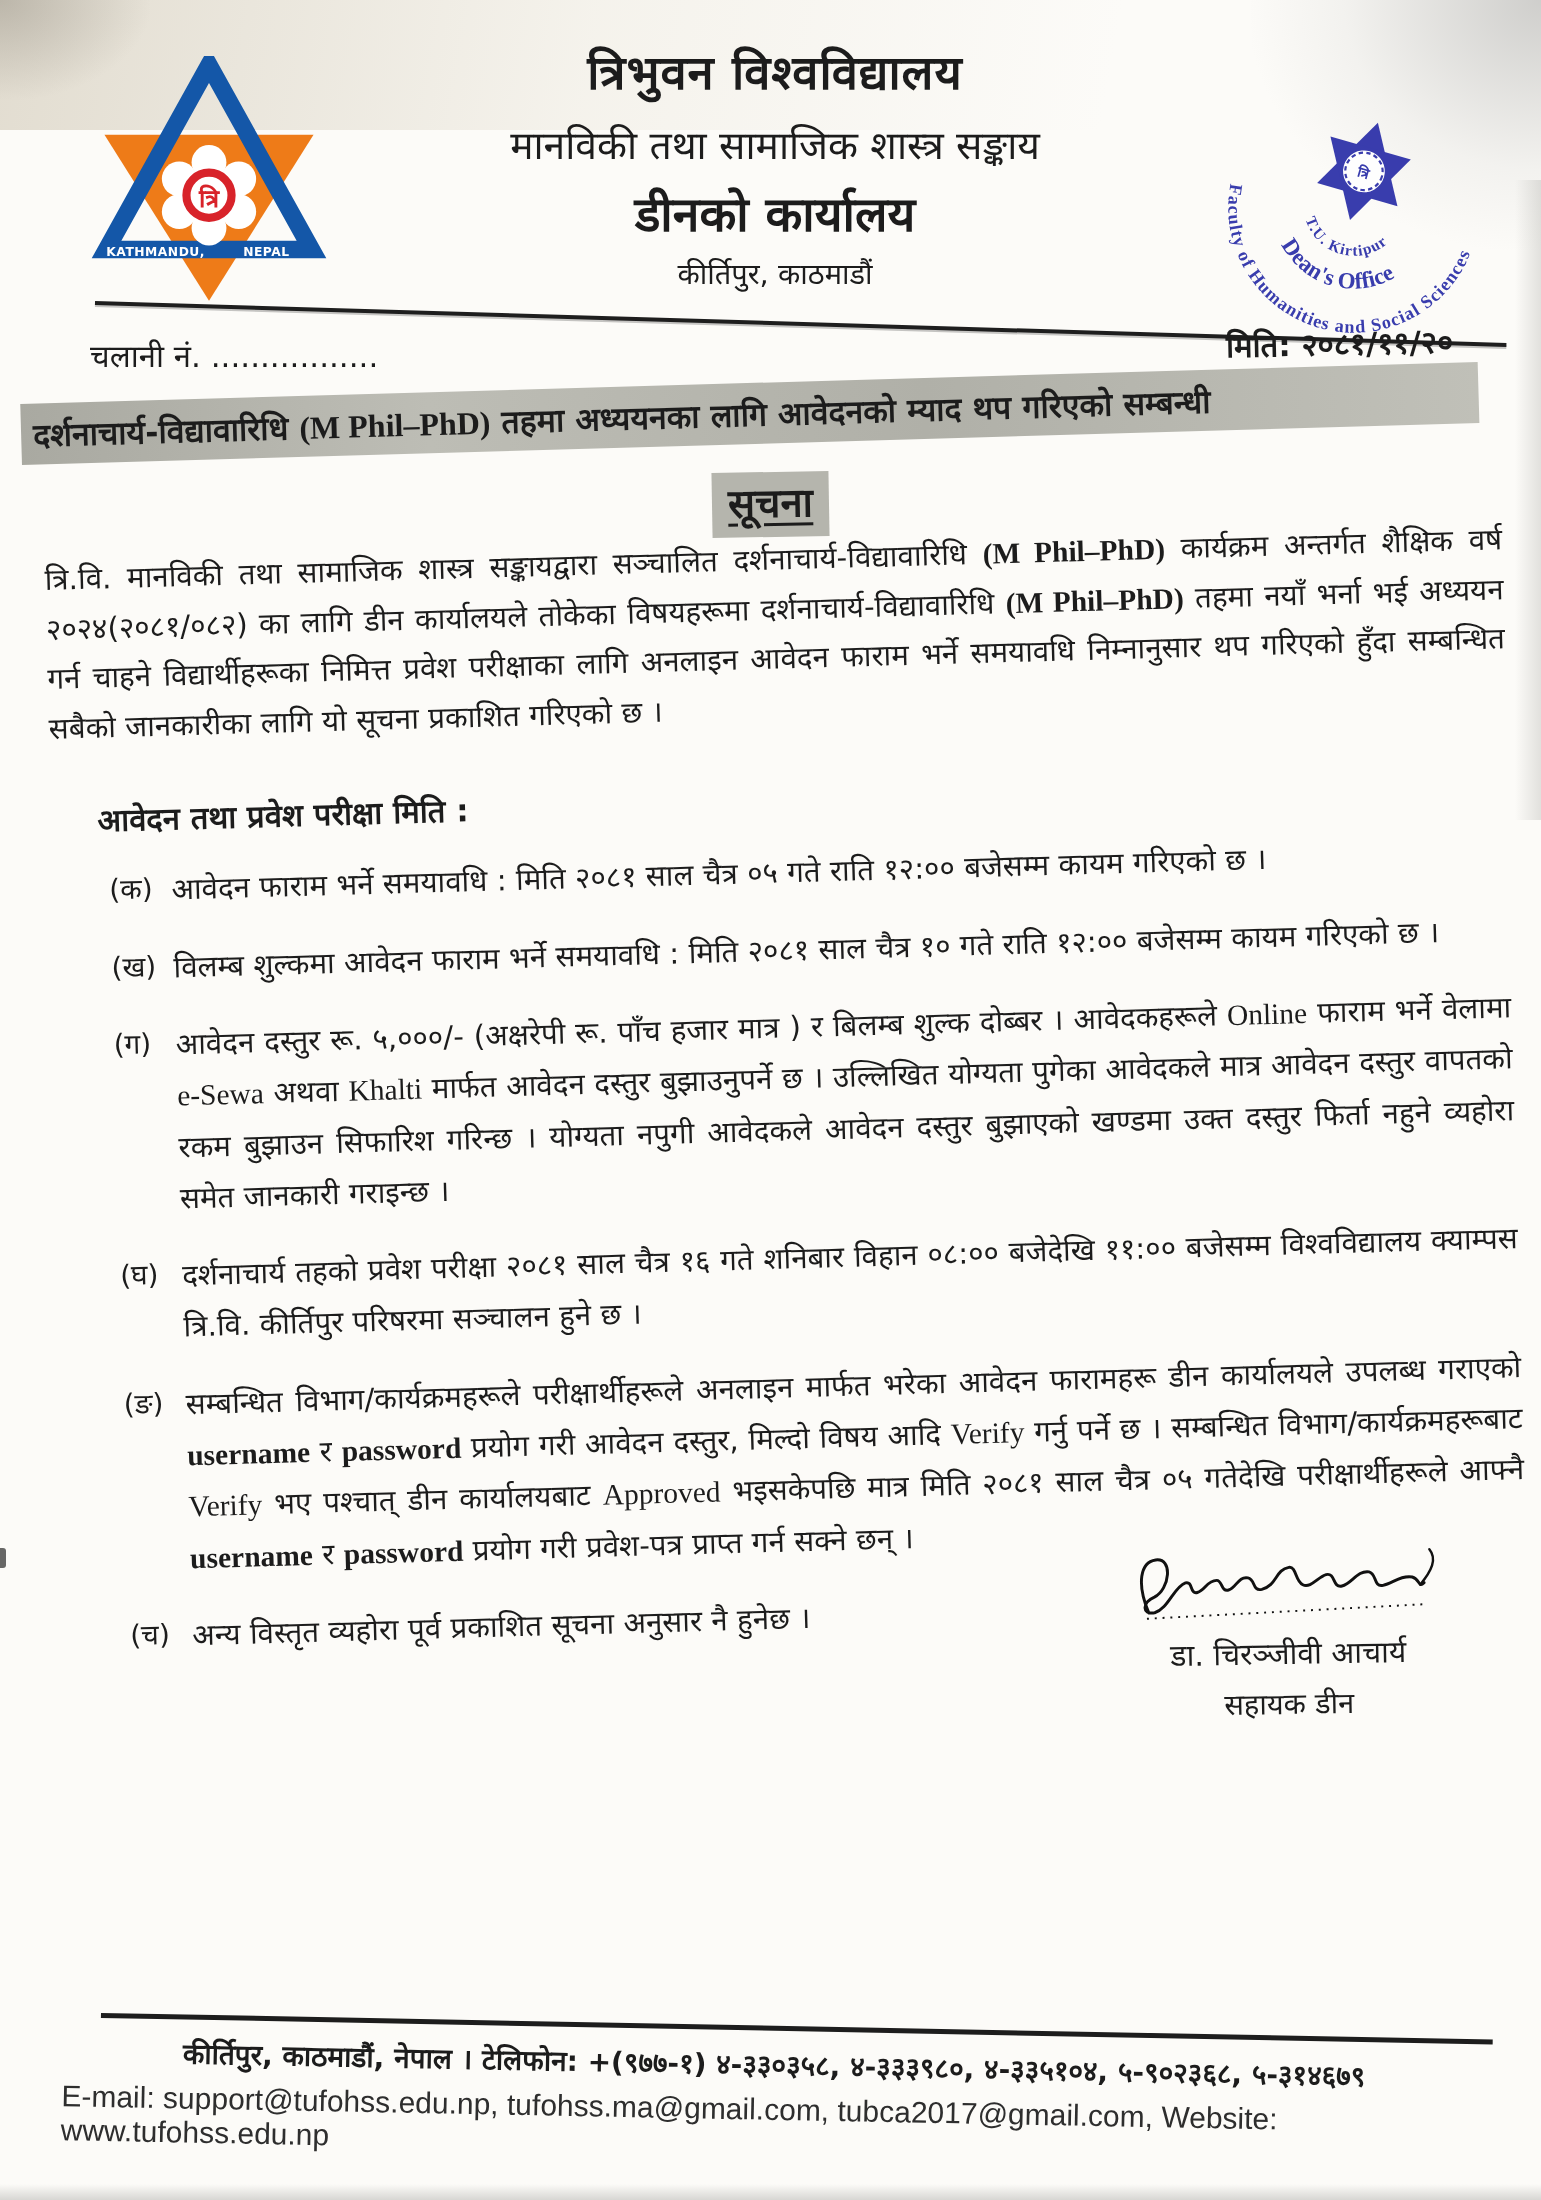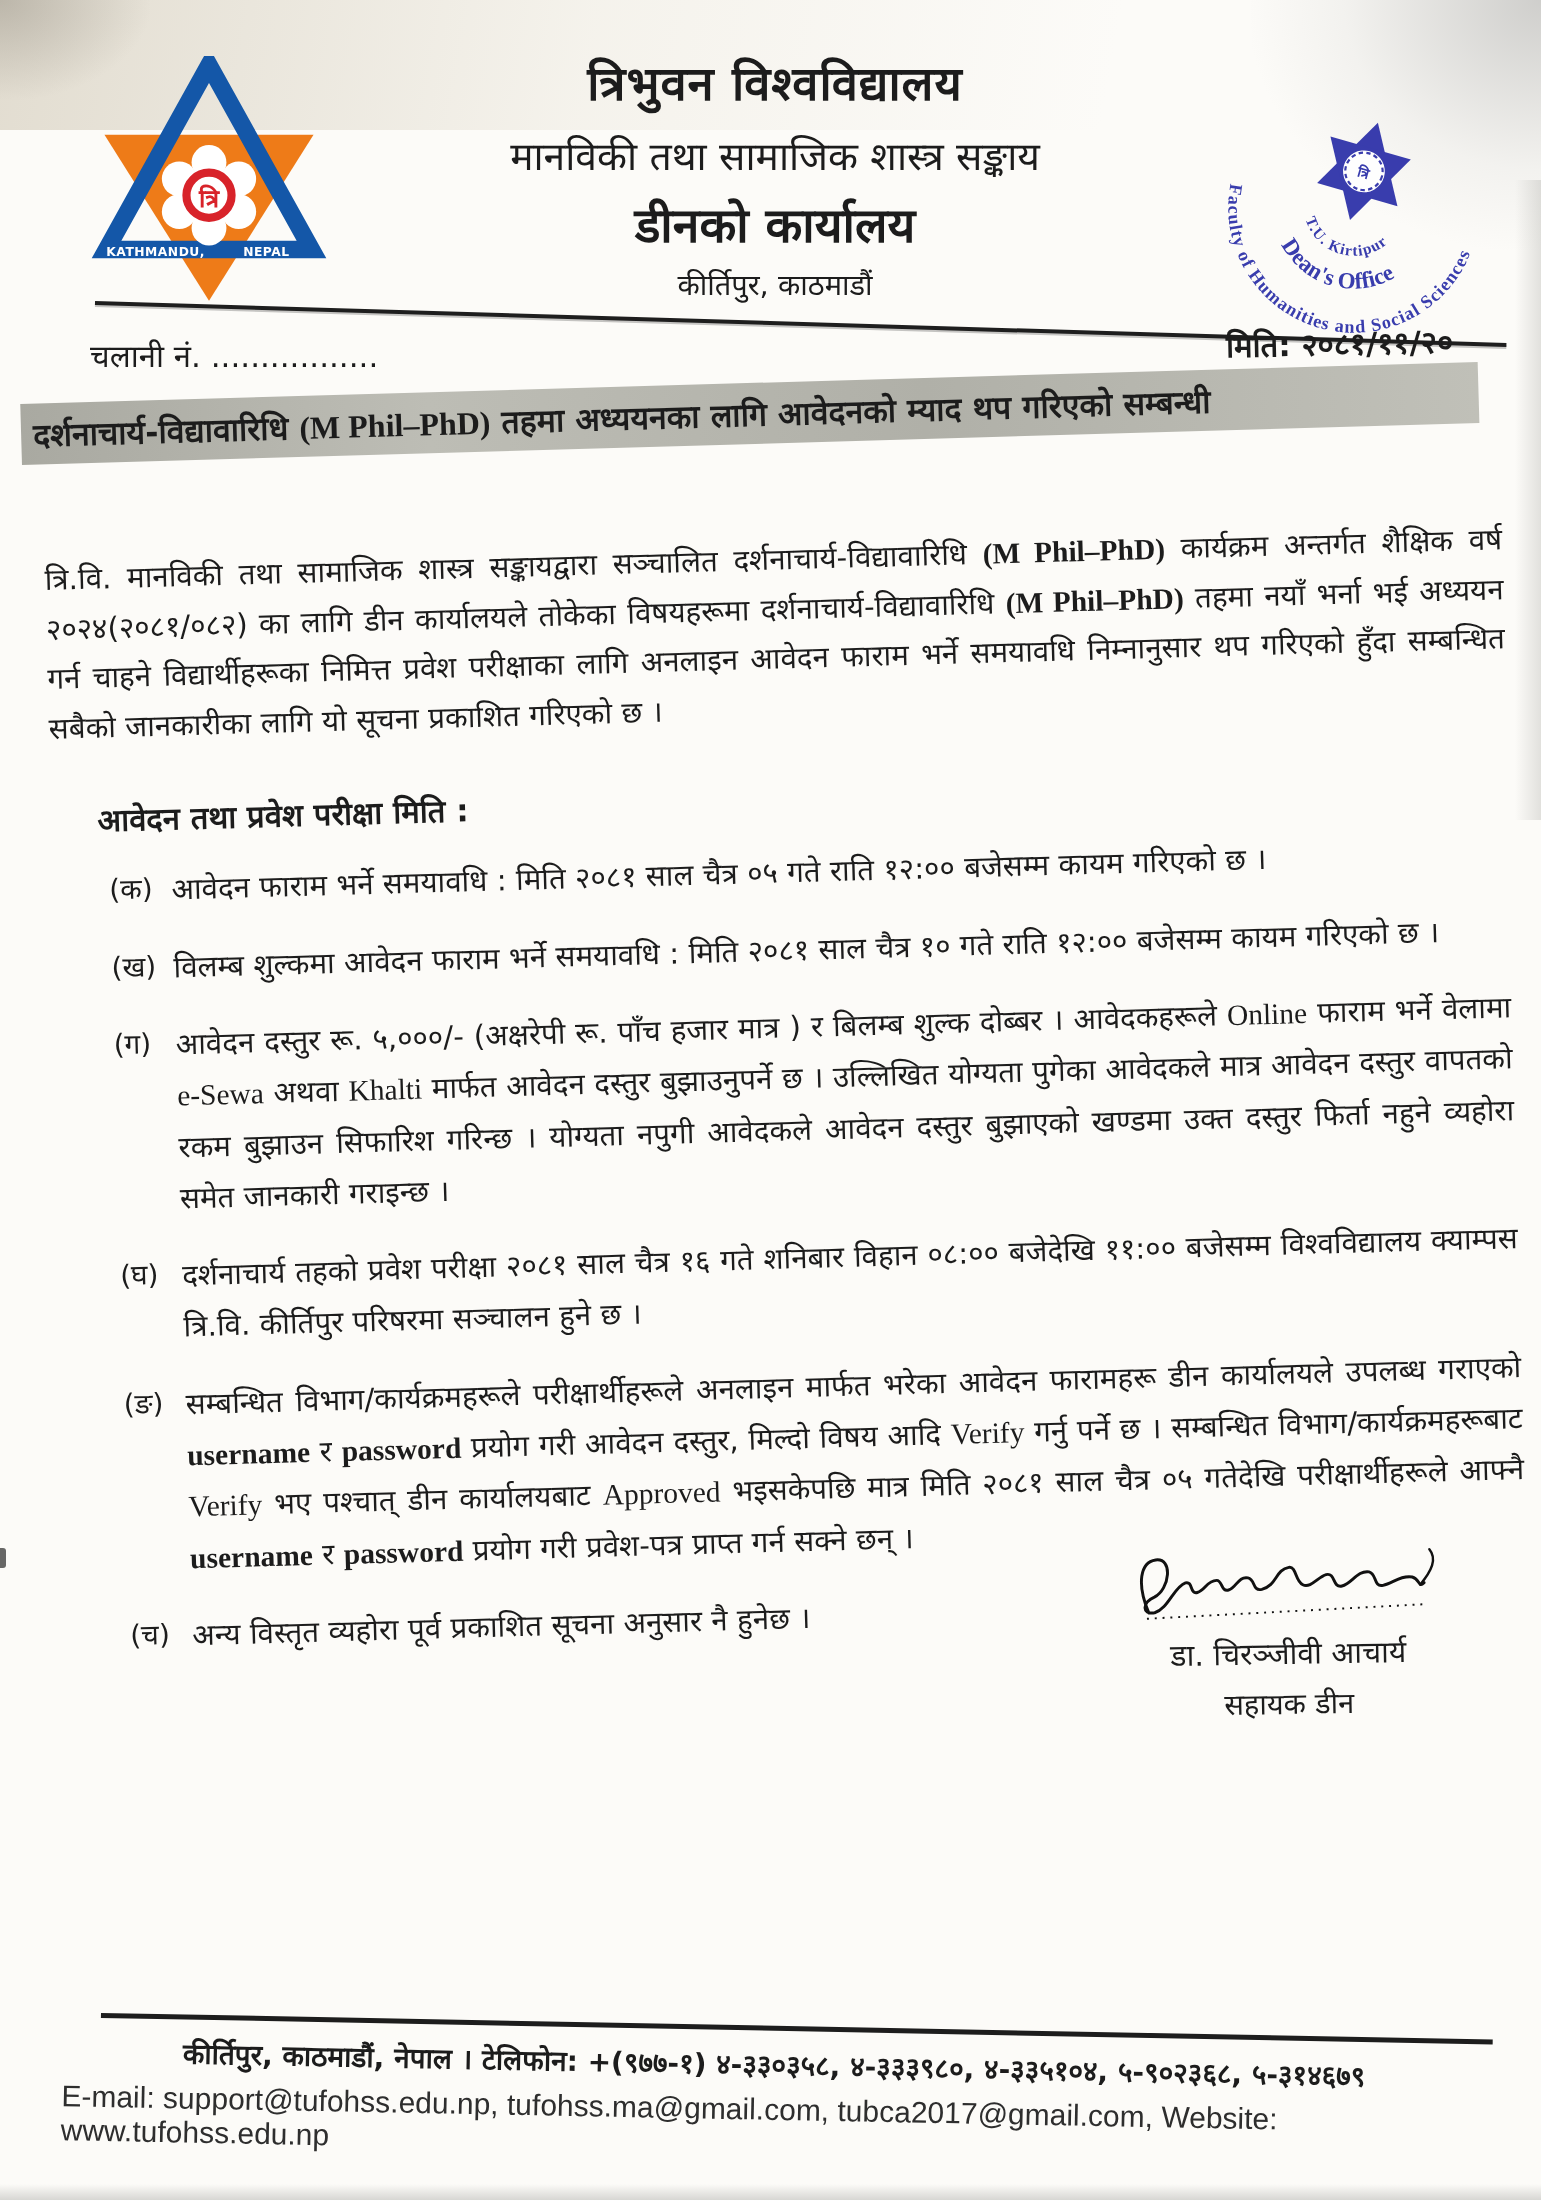--- a/index.html
+++ b/index.html
@@ -30,21 +30,21 @@
   .shade-topright{right:0;top:0;width:290px;height:250px;
     background:radial-gradient(ellipse at top right,rgba(158,158,156,.48),rgba(200,200,197,.18) 48%,transparent 72%);}
   .shade-right{right:0;top:180px;width:26px;height:640px;
     background:linear-gradient(to left,rgba(175,175,170,.35),transparent);}
   .shade-bottom{left:0;bottom:0;width:100%;height:16px;
     background:linear-gradient(to top,rgba(120,120,116,.28),transparent);}
   .speck-left{left:0;top:1548px;width:6px;height:20px;background:rgba(40,40,40,.7);border-radius:0 3px 3px 0;}
 
   
   .logo{position:absolute;left:86px;top:56px;width:246px;height:258px;}
-  .header-text{position:absolute;left:300px;top:50px;width:950px;text-align:center;}
+  .header-text{position:absolute;left:300px;top:39px;width:950px;text-align:center;}
   .ht1{font-size:47px;font-weight:bold;letter-spacing:1px;}
   .ht2{font-size:39px;font-weight:normal;margin-top:14px;}
   .ht3{font-size:48px;font-weight:bold;margin-top:10px;}
   .ht4{font-size:29px;font-weight:normal;margin-top:8px;}
   .stamp{position:absolute;left:1170px;top:66px;width:360px;height:330px;opacity:.93;}
   .header-rule{position:absolute;left:95px;top:301px;width:1412px;height:4px;
     background:#1e1e1e;transform:rotate(1.7deg);transform-origin:left center;
     box-shadow:0 2px 0 rgba(30,30,30,.25);}
 
   
@@ -149,20 +149,23 @@
       </text>
     </g>
   </svg>
 
   <div class="header-rule"></div>
 
   <div class="chalani">चलानी नं. .................</div>
   <div class="date">मिति: २०८१/११/२०</div>
 
   <div class="subject-band"><span>दर्शनाचार्य-विद्यावारिधि </span><span class="latb">(M Phil–PhD)</span><span> तहमा अध्ययनका लागि आवेदनको म्याद थप गरिएको सम्बन्धी</span></div>
+  <div class="suchana-row">
+    <span class="suchana">सूचना</span>
+  </div>
 
   <div class="bodyblock">
     <p class="intro"><span>त्रि.वि. मानविकी तथा सामाजिक शास्त्र सङ्कायद्वारा सञ्चालित दर्शनाचार्य-विद्यावारिधि </span><span class="latb">(M Phil–PhD)</span><span> कार्यक्रम अन्तर्गत शैक्षिक वर्ष २०२४(२०८१/०८२) का लागि डीन कार्यालयले तोकेका विषयहरूमा दर्शनाचार्य-विद्यावारिधि </span><span class="latb">(M Phil–PhD)</span><span> तहमा नयाँ भर्ना भई अध्ययन गर्न चाहने विद्यार्थीहरूका निमित्त प्रवेश परीक्षाका लागि अनलाइन आवेदन फाराम भर्ने समयावधि निम्नानुसार थप गरिएको हुँदा सम्बन्धित सबैको जानकारीका लागि यो सूचना प्रकाशित गरिएको छ ।</span></p>
     <div class="schedule-heading">आवेदन तथा प्रवेश परीक्षा मिति :</div>
     <div class="items">
         <div class="item">
           <span class="item-label">(क)</span>
           <span class="item-text"><span>आवेदन फाराम भर्ने समयावधि : मिति २०८१ साल चैत्र ०५ गते राति १२:०० बजेसम्म कायम गरिएको छ ।</span></span>
         </div>
         <div class="item">

